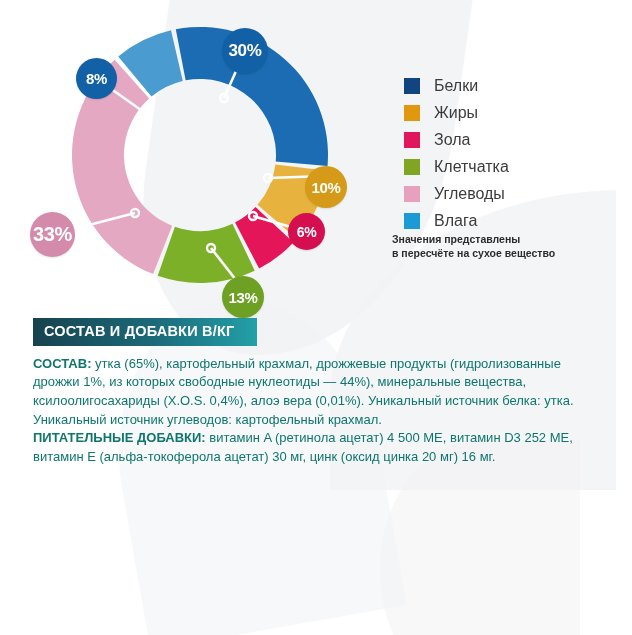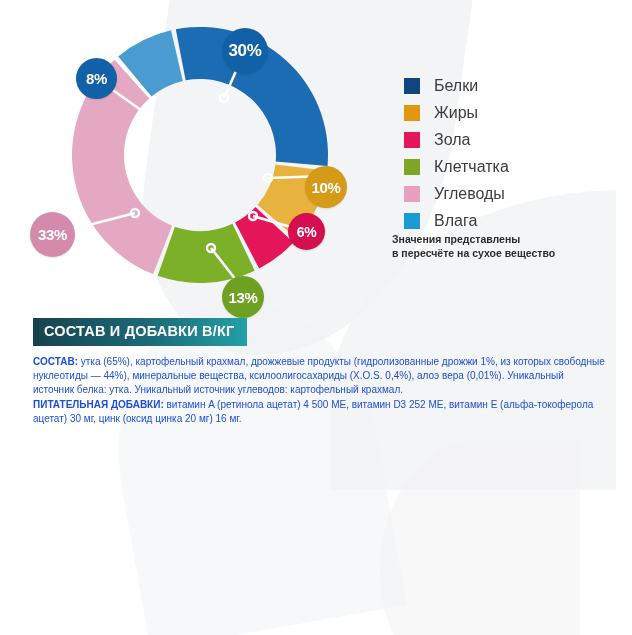--- a/index.html
+++ b/index.html
@@ -106,32 +106,32 @@
     width: 230px;
     font-size: 10.5px;
     font-weight: bold;
     color: #2c2c2c;
     line-height: 1.35;
   }
 
   
   .sec-header {
     display: inline-block;
-    padding: 6px 13px 7px 11px;
+    padding: 6px 23px 7px 11px;
     background: linear-gradient(90deg, #17424f 0%, #1c6b7a 55%, #23a0a8 100%);
     color: #ffffff;
     font-size: 14.5px;
     font-weight: bold;
     letter-spacing: .2px;
     text-transform: uppercase;
     line-height: 1;
   }
   .body-text {
-    font-size: 10px;
-    color: #1d4ed8;
+    font-size: 13px;
+    color: #0f766e;
     line-height: 1.44;
   }
   .body-text b { font-weight: bold; }
 
   #section-composition {
     position: absolute;
     left: 33px;
     top: 318px;
     width: 572px;
   }
@@ -175,21 +175,21 @@
         <line x1="83" y1="199" x2="0.5" y2="220.5" stroke="#ffffff" stroke-width="2.6"></line>
         <circle cx="83" cy="199" r="4" fill="none" stroke="#ffffff" stroke-width="2.4"></circle>
         <line x1="96" y1="101" x2="44.5" y2="64.5" stroke="#ffffff" stroke-width="2.6"></line>
         <circle cx="96" cy="101" r="4" fill="none" stroke="#ffffff" stroke-width="2.4"></circle>
       </svg>
     <div id="bubbles">
         <div class="pct-bubble" style="left: 222px; top: 28px; width: 46px; height: 46px; font-size: 17px; background: rgb(18, 96, 165);">30%</div>
         <div class="pct-bubble" style="left: 305px; top: 166px; width: 42px; height: 42px; font-size: 15px; background: rgb(212, 154, 24);">10%</div>
         <div class="pct-bubble" style="left: 288px; top: 213px; width: 37px; height: 37px; font-size: 14px; background: rgb(212, 14, 79);">6%</div>
         <div class="pct-bubble" style="left: 222px; top: 276px; width: 42px; height: 42px; font-size: 15px; background: rgb(109, 160, 35);">13%</div>
-        <div class="pct-bubble" style="left: 30px; top: 212px; width: 45px; height: 45px; font-size: 15px; background: rgb(212, 138, 171);">33%</div>
+        <div class="pct-bubble" style="left: 30px; top: 212px; width: 45px; height: 45px; font-size: 20px; background: rgb(212, 138, 171);">33%</div>
         <div class="pct-bubble" style="left: 76px; top: 58px; width: 41px; height: 41px; font-size: 15px; background: rgb(18, 96, 165);">8%</div>
       </div>
   </div>
 
   <div id="legend">
       <div class="legend-row">
         <span class="legend-swatch" style="background: rgb(16, 69, 127);"></span>
         <span class="legend-label">Белки</span>
       </div>
       <div class="legend-row">
@@ -215,18 +215,18 @@
     </div>
   <div id="legend-note">
     <div>Значения представлены</div>
     <div>в пересчёте на сухое вещество</div>
   </div>
 
   <div id="section-composition">
     <div class="sec-header">СОСТАВ И ДОБАВКИ В/КГ</div>
     <div class="body-text" id="composition-text">
       <b>СОСТАВ:</b><span> утка (65%), картофельный крахмал, дрожжевые продукты (гидролизованные дрожжи 1%, из которых свободные нуклеотиды — 44%), минеральные вещества, ксилоолигосахариды (X.O.S. 0,4%), алоэ вера (0,01%). Уникальный источник белка: утка. Уникальный источник углеводов: картофельный крахмал.</span><br>
-      <b>ПИТАТЕЛЬНАЯ ДОБАВКИ:</b><span> витамин A (ретинола ацетат) 4 500 МЕ, витамин D3 252 МЕ, витамин E (альфа-токоферола ацетат) 30 мг, цинк (оксид цинка 20 мг) 16 мг.</span>
+      <b>ПИТАТЕЛЬНЫЕ ДОБАВКИ:</b><span> витамин A (ретинола ацетат) 4 500 МЕ, витамин D3 252 МЕ, витамин E (альфа-токоферола ацетат) 30 мг, цинк (оксид цинка 20 мг) 16 мг.</span>
     </div>
   </div>
 
 
 </div>
 
 </body></html>

